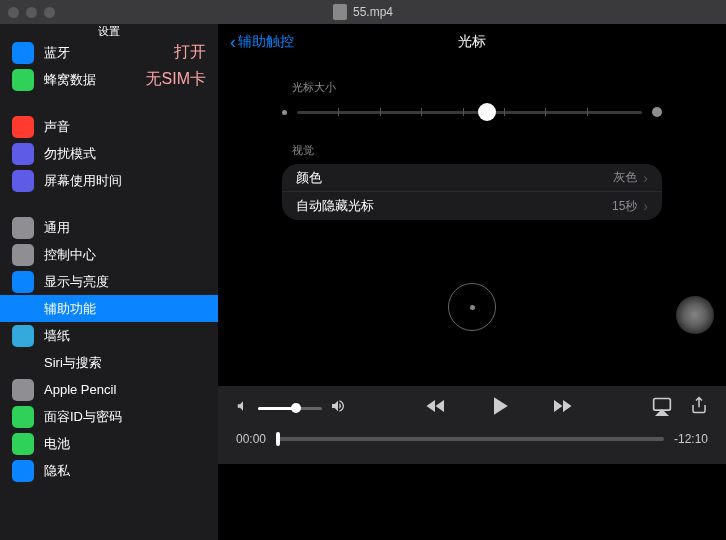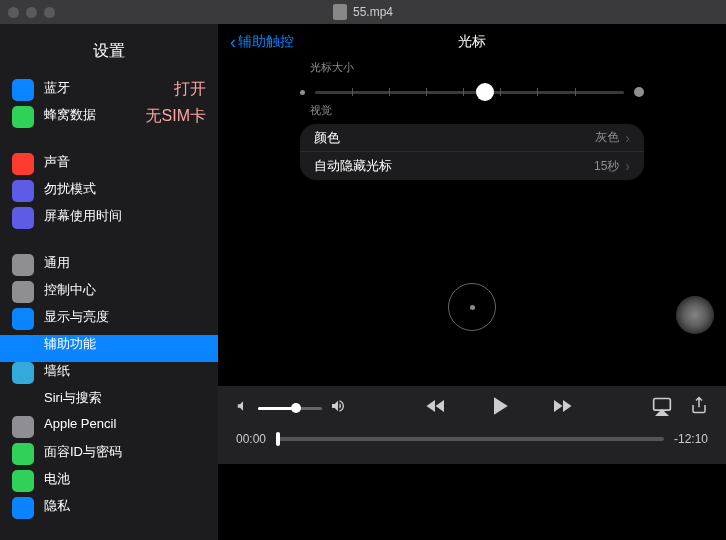--- a/index.html
+++ b/index.html
@@ -4,32 +4,32 @@
 <style>
 *{margin:0;padding:0;box-sizing:border-box;font-family:-apple-system,"PingFang SC",sans-serif}
 body{width:726px;height:540px;background:#000;overflow:hidden;position:relative}
 .titlebar{height:24px;background:#3a3a3c;display:flex;align-items:center;padding:0 8px;position:relative}
 .traffic{display:flex;gap:7px}
 .tdot{width:11px;height:11px;border-radius:50%;background:#5a5a5c}
 .titlefile{position:absolute;left:50%;transform:translateX(-50%);display:flex;align-items:center;gap:6px;color:#ccc;font-size:12px}
 .fileicon{width:14px;height:16px;background:#888;border-radius:2px}
 .main{display:flex;height:516px}
 .sidebar{width:218px;background:#1c1c1e;overflow:hidden;display:flex;flex-direction:column}
-.sbhead{text-align:center;color:#fff;font-size:16px;padding:17px 0;font-weight:500}
+.sbhead{text-align:center;color:#fff;font-size:11px;padding:0 0;font-weight:500}
 .sbgroup{margin-bottom:20px}
-.sbitem{display:flex;height:27px;padding:0 12px;cursor:pointer;color:#fff;font-size:13px;position:relative}
+.sbitem{display:flex;align-items:center;height:27px;padding:0 12px;cursor:pointer;color:#fff;font-size:13px;position:relative}
 .sbitem.active{background:#0a84ff}
 .sbicon{width:22px;height:22px;border-radius:5px;margin-right:10px;display:flex;align-items:center;justify-content:center;font-size:12px;color:#fff;flex-shrink:0}
 .sbval{margin-left:auto;color:#fca5a5;font-size:16px}
 .content{flex:1;background:#000;position:relative}
 .navbar{height:36px;display:flex;align-items:center;padding:0 12px;position:relative}
 .back{color:#0a84ff;font-size:14px;display:flex;align-items:center;cursor:pointer}
 .back .chv{font-size:18px;margin-right:2px}
 .navtitle{position:absolute;left:50%;transform:translateX(-50%);color:#fff;font-size:14px;font-weight:500}
-.section{padding:0 82px;}
+.section{padding:0 64px;margin-top:20px}
 .seclabel{color:#8e8e93;font-size:11px;margin-bottom:6px;padding-left:10px}
 .sliderrow{display:flex;align-items:center;gap:10px;padding:6px 0}
 .sldot{width:5px;height:5px;background:#8e8e93;border-radius:50%}
 .sldot.big{width:10px;height:10px}
 .slider{flex:1;height:3px;background:#3a3a3c;position:relative;border-radius:2px}
 .slider .tick{position:absolute;width:1px;height:8px;background:#555;top:-3px}
 .slider .thumb{position:absolute;width:18px;height:18px;background:#fff;border-radius:50%;top:-8px;transform:translateX(-50%)}
 .listblk{background:#1c1c1e;border-radius:16px;overflow:hidden}
 .listrow{display:flex;align-items:center;height:28px;padding:0 14px;color:#fff;font-size:13px;border-bottom:1px solid #2c2c2e;cursor:pointer}
 .listrow:last-child{border-bottom:none}

